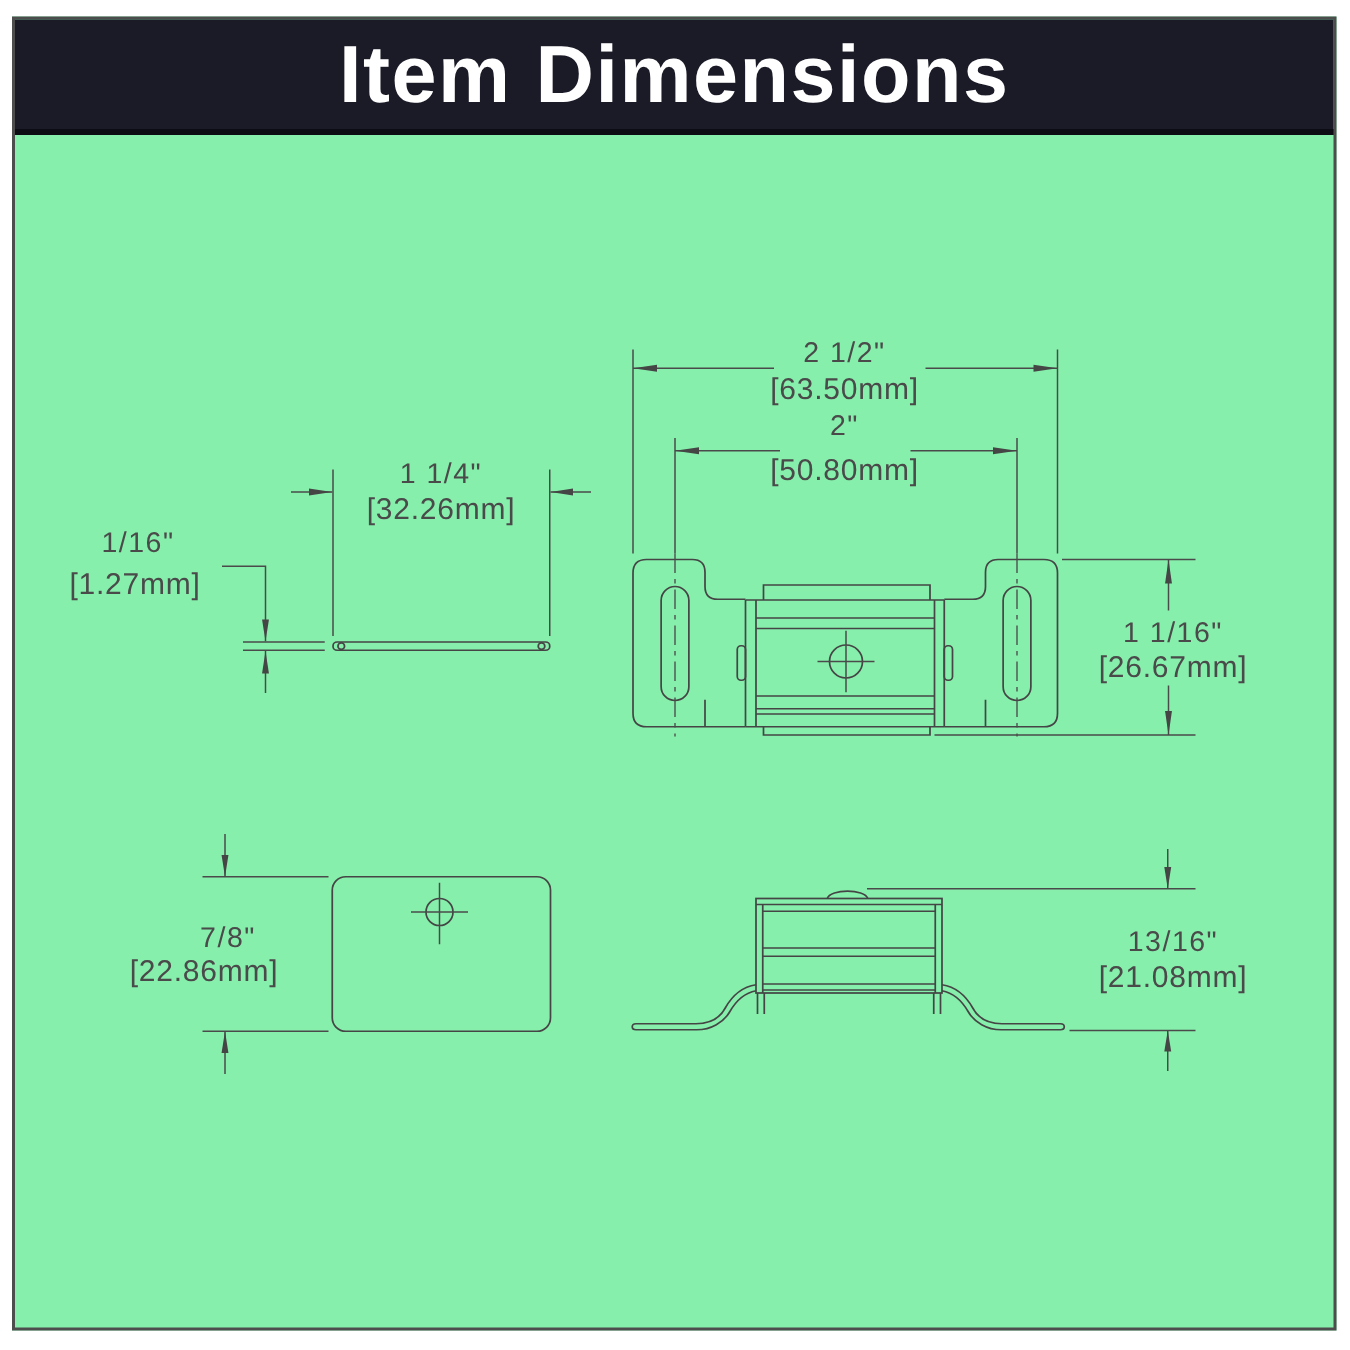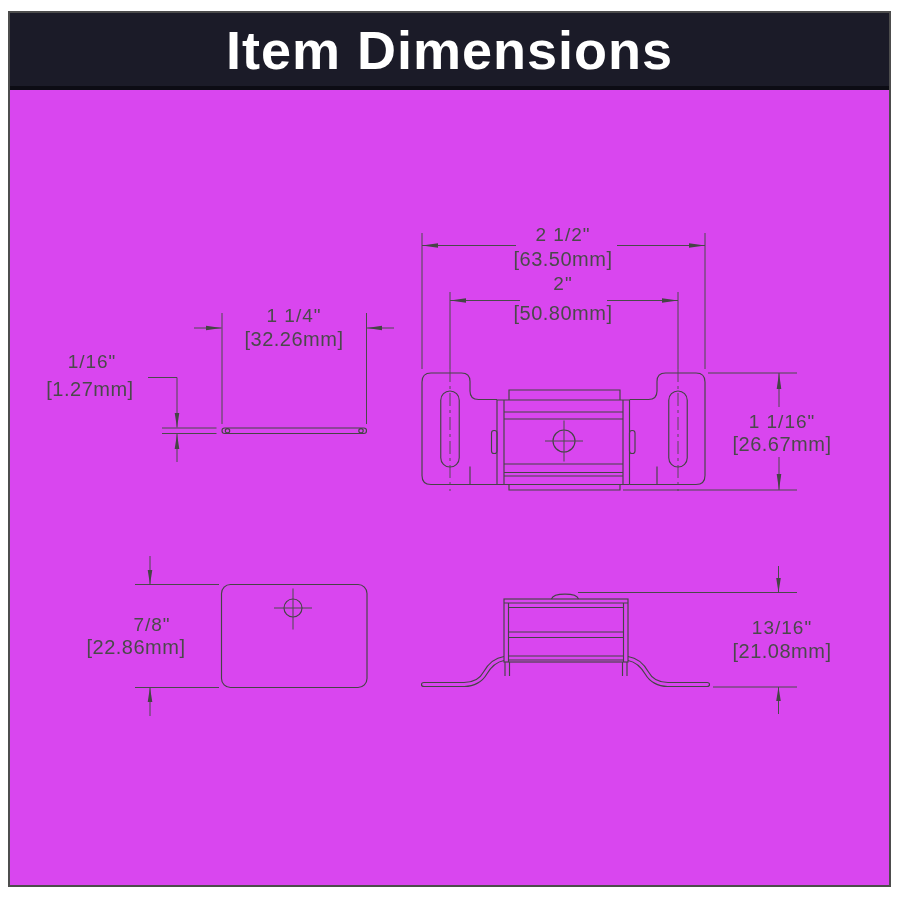--- a/index.html
+++ b/index.html
@@ -1,19 +1,19 @@
 <!DOCTYPE html>
 <html><head>
 <meta charset="utf-8">
 <style>
   html,body{margin:0;padding:0;background:#ffffff;}
   body{width:900px;height:900px;position:relative;font-family:"Liberation Sans",sans-serif;overflow:hidden;}
   .frame{
     position:absolute;left:8px;top:11px;width:883px;height:876px;
-    border:2px solid #4d4d4d;box-sizing:border-box;background:#d946ef;
+    border:2px solid #4d4d4d;box-sizing:border-box;background:#86efac;
   }
   .title-bar{
     position:absolute;left:0;top:0;width:100%;height:77px;
     background:#1b1b28;border-bottom:4px solid #0c0c14;box-sizing:border-box;
     display:flex;align-items:center;justify-content:center;
   }
   .title-bar .title{
     color:#ffffff;font-size:54px;font-weight:bold;letter-spacing:1px;
     font-family:"Liberation Sans",sans-serif;
   }

